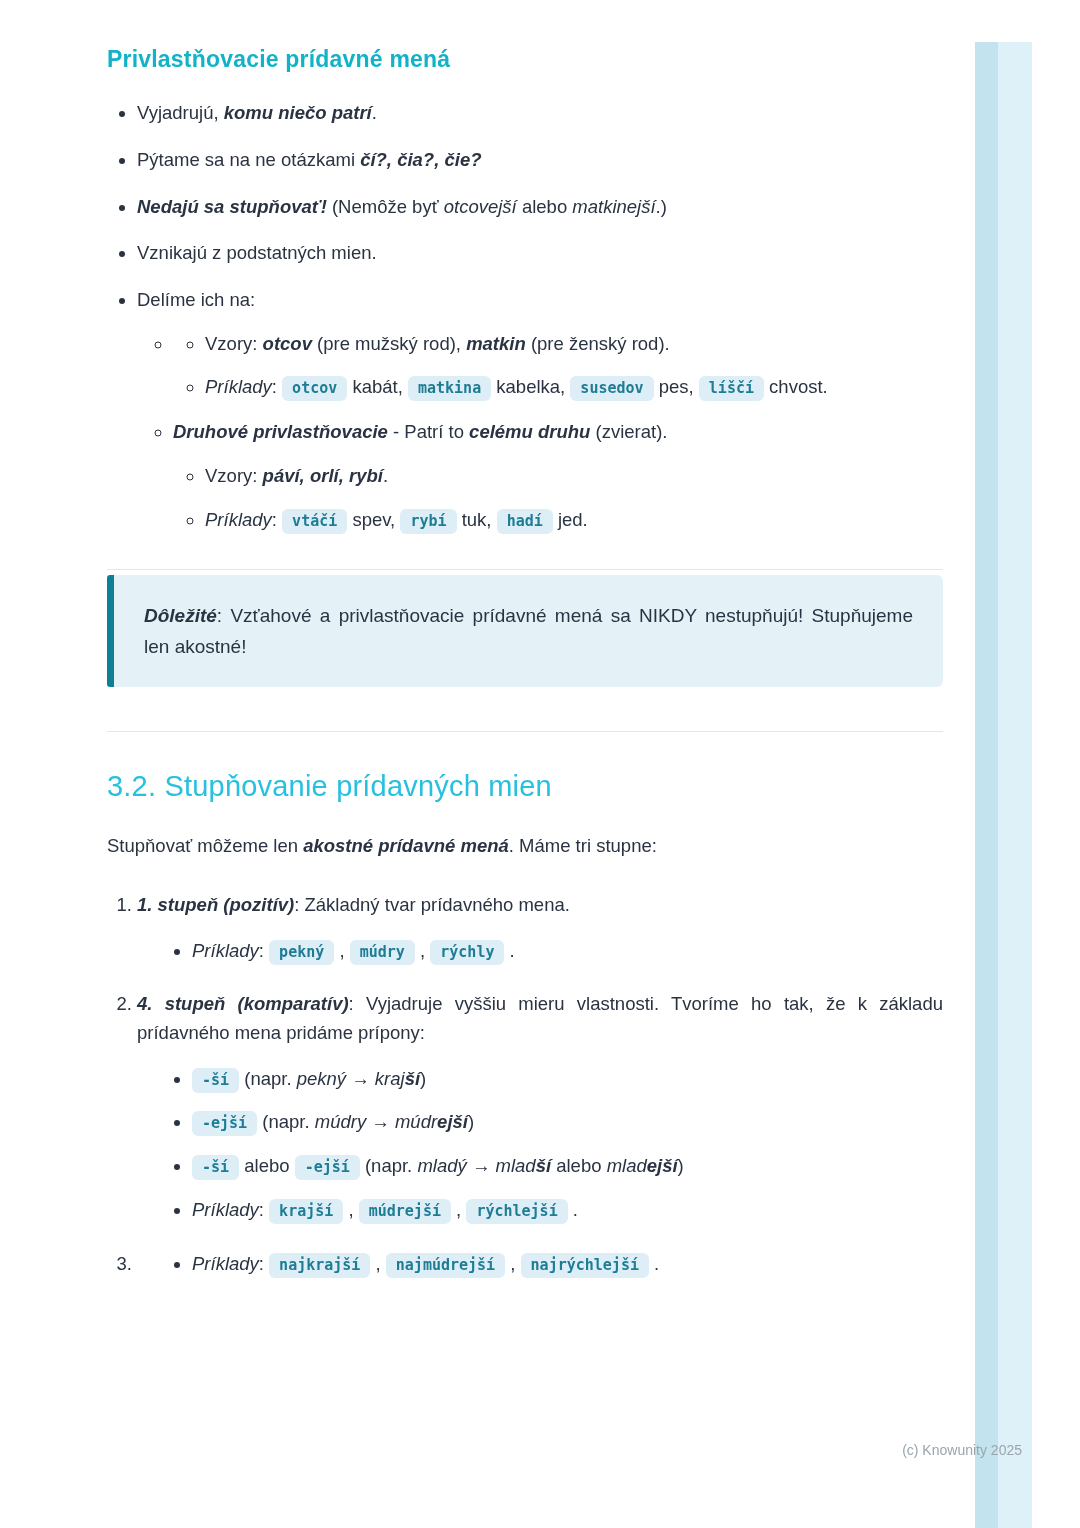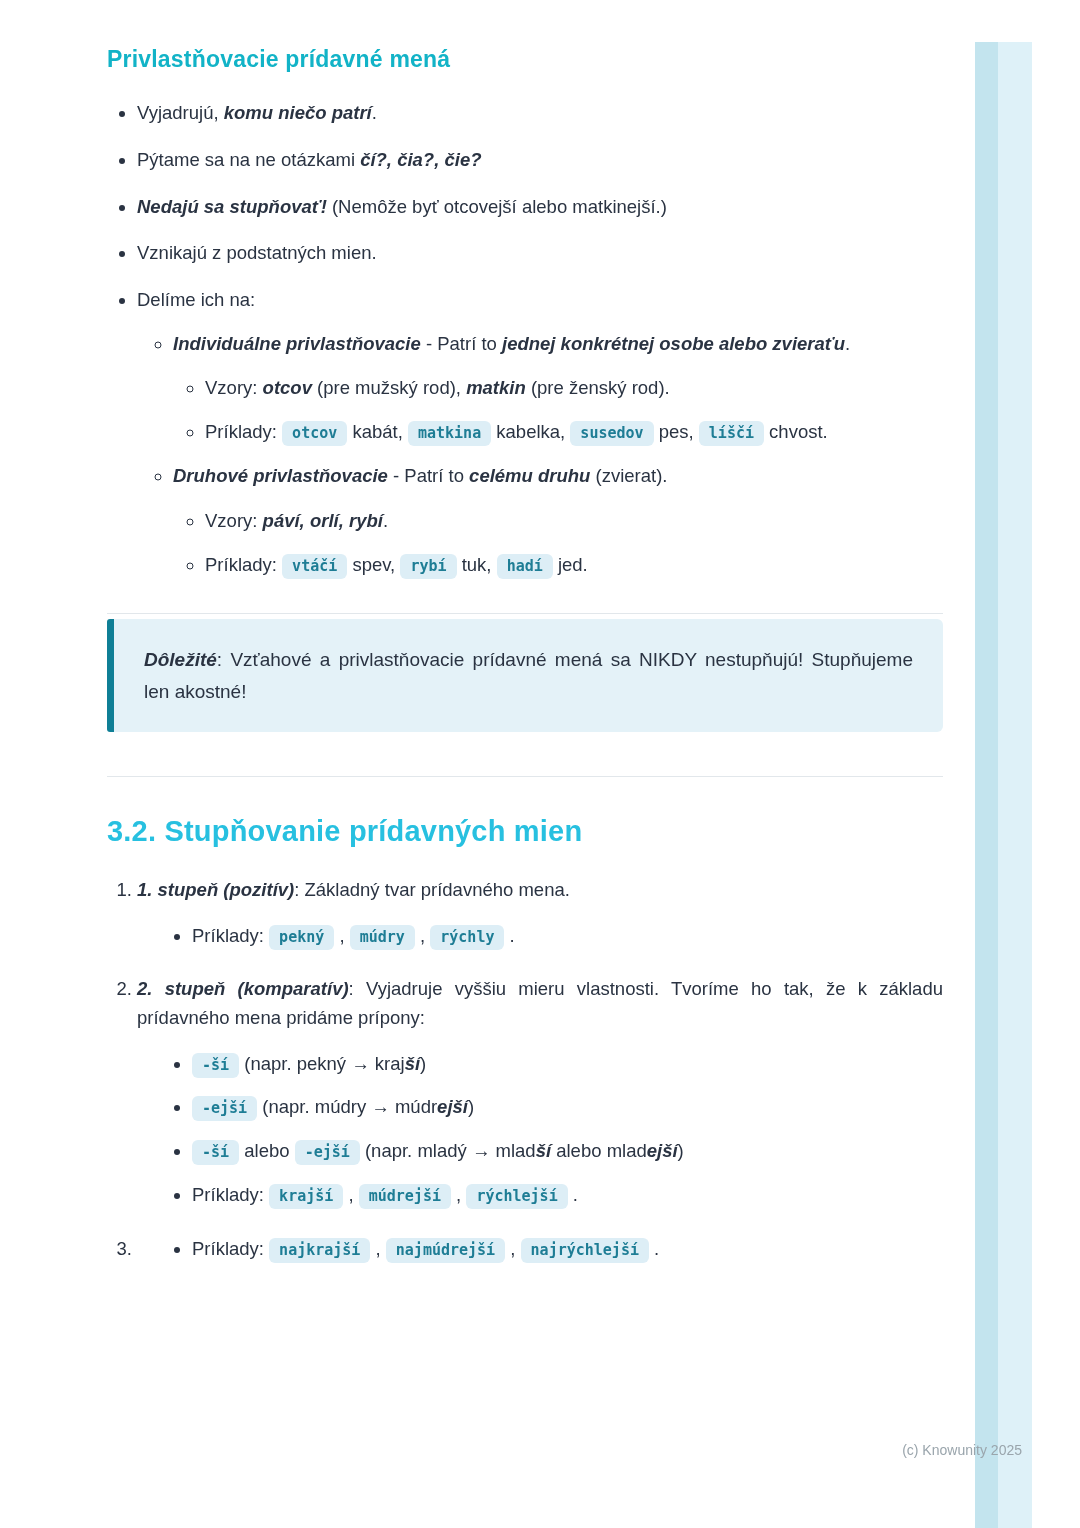--- a/index.html
+++ b/index.html
@@ -13,34 +13,34 @@
   }
 
   
   .edge { position: absolute; top: 42px; right: 48px; bottom: 0; width: 57px; display: flex; z-index: 1; }
   .edge-dark { width: 23px; background: var(--strip_dark, #c3e4ee); }
   .edge-light { flex: 1; background: var(--strip_light, #def1f8); }
 
   .content { position: absolute; left: 107px; top: 46px; width: 836px; z-index: 2; }
 
   h2.sec1 { font-size: 23px; font-weight: 700; color: var(--heading_teal, #12b3c7); margin-bottom: 26px; letter-spacing: .2px; }
-  h1.sec2 { font-size: 29px; font-weight: 700; color: var(--heading_cyan, #27c0e0); margin: 0 0 28px; letter-spacing: .2px; }
+  h1.sec2 { font-size: 29px; font-weight: 400; color: var(--heading_cyan, #27c0e0); margin: 0 0 28px; letter-spacing: .2px; }
 
   ul, ol { list-style-position: outside; }
   ul.lvl1 { padding-left: 30px; font-size: 18.5px; }
   ul.lvl1 > li { margin-bottom: 19px; line-height: 1.5; }
   ul.lvl2 { list-style-type: circle; padding-left: 36px; margin-top: 15px; font-size: 18.5px; }
   ul.lvl2 > li { margin-bottom: 15px; line-height: 1.65; }
   ul.lvl3 { list-style-type: circle; padding-left: 32px; margin-top: 14px; }
   ul.lvl3 > li { margin-bottom: 14px; line-height: 1.6; }
 
   .line { display: block; }
   .just { text-align: justify; }
   .b { font-weight: 700; font-style: italic; }
-  .i { }
+  .i { font-style: italic; }
   .chip {
     font-family: "DejaVu Sans Mono", monospace;
     font-weight: 700;
     font-size: 15px;
     color: var(--chip_text, #1e7d95);
     background: var(--chip_bg, #ddeef6);
     padding: 3px 10px 4px;
     border-radius: 6px;
     white-space: nowrap;
   }
@@ -91,21 +91,20 @@
     <li>
       <span class="line"><span class="b">Nedajú sa stupňovať!</span><span> (Nemôže byť </span><span class="i">otcovejší</span><span> alebo </span><span class="i">matkinejší</span><span>.)</span></span>
     </li>
     <li>
       <span class="line"><span>Vznikajú z podstatných mien.</span></span>
     </li>
     <li>
       <span class="line"><span>Delíme ich na:</span></span>
       <ul class="lvl2">
         <li>
-          <span class="line just"><span class="b">Individuálne privlastňovacie</span><span> - Patrí to </span><span class="b">jednej konkrétnej osobe alebo zvieraťu</span><span>.</span></span>
           <ul class="lvl3">
             <li>
               <span class="line"><span>Vzory: </span><span class="b">otcov</span><span> (pre mužský rod), </span><span class="b">matkin</span><span> (pre ženský rod).</span></span>
             </li>
             <li>
               <span class="line"><span class="i">Príklady</span><span>: </span><span class="chip">otcov</span><span> kabát, </span><span class="chip">matkina</span><span> kabelka, </span><span class="chip">susedov</span><span> pes, </span><span class="chip">líščí</span><span> chvost.</span></span>
             </li>
           </ul>
         </li>
         <li>
@@ -126,32 +125,33 @@
   <hr class="rule rule-top">
 
   <div class="callout">
     <p class="callout-text"><span class="b">Dôležité</span><span>: Vzťahové a privlastňovacie prídavné mená sa NIKDY nestupňujú! Stupňujeme len akostné!</span></p>
   </div>
 
   <hr class="rule rule-mid">
 
   <h1 class="sec2">3.2. Stupňovanie prídavných mien</h1>
 
+  <p class="intro"><span>Stupňovať môžeme len </span><span class="b">akostné prídavné mená</span><span>. Máme tri stupne:</span></p>
 
   <ol class="steps">
     <li>
       <span class="line"><span class="b">1. stupeň (pozitív)</span><span>: Základný tvar prídavného mena.</span></span>
       <ul class="sub">
         <li>
           <span class="line"><span class="i">Príklady</span><span>: </span><span class="chip">pekný</span><span> , </span><span class="chip">múdry</span><span> , </span><span class="chip">rýchly</span><span> .</span></span>
         </li>
       </ul>
     </li>
     <li>
-      <span class="line just"><span class="b">2. stupeň (komparatív)</span><span>: Vyjadruje vyššiu mieru vlastnosti. Tvoríme ho tak, že k základu prídavného mena pridáme prípony:</span></span>
+      <span class="line just"><span class="b">4. stupeň (komparatív)</span><span>: Vyjadruje vyššiu mieru vlastnosti. Tvoríme ho tak, že k základu prídavného mena pridáme prípony:</span></span>
       <ul class="sub">
         <li>
           <span class="line"><span class="chip">-ší</span><span> (napr. </span><span class="i">pekný</span><span> → </span><span class="i">kraj</span><span class="b i">ší</span><span>)</span></span>
         </li>
         <li>
           <span class="line"><span class="chip">-ejší</span><span> (napr. </span><span class="i">múdry</span><span> → </span><span class="i">múdr</span><span class="b i">ejší</span><span>)</span></span>
         </li>
         <li>
           <span class="line"><span class="chip">-ší</span><span> alebo </span><span class="chip">-ejší</span><span> (napr. </span><span class="i">mladý</span><span> → </span><span class="i">mlad</span><span class="b i">ší</span><span> alebo </span><span class="i">mlad</span><span class="b i">ejší</span><span>)</span></span>
         </li>

